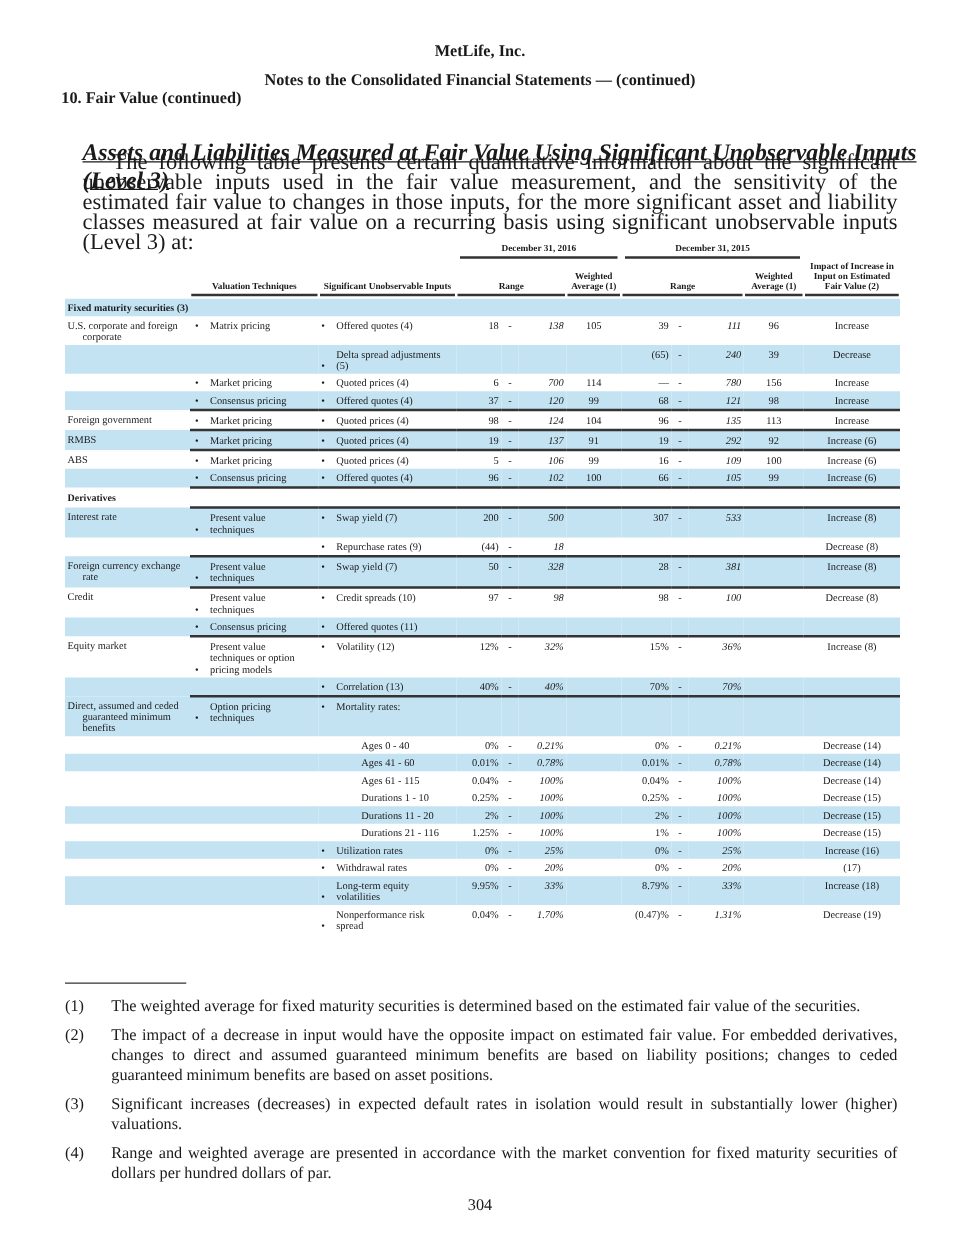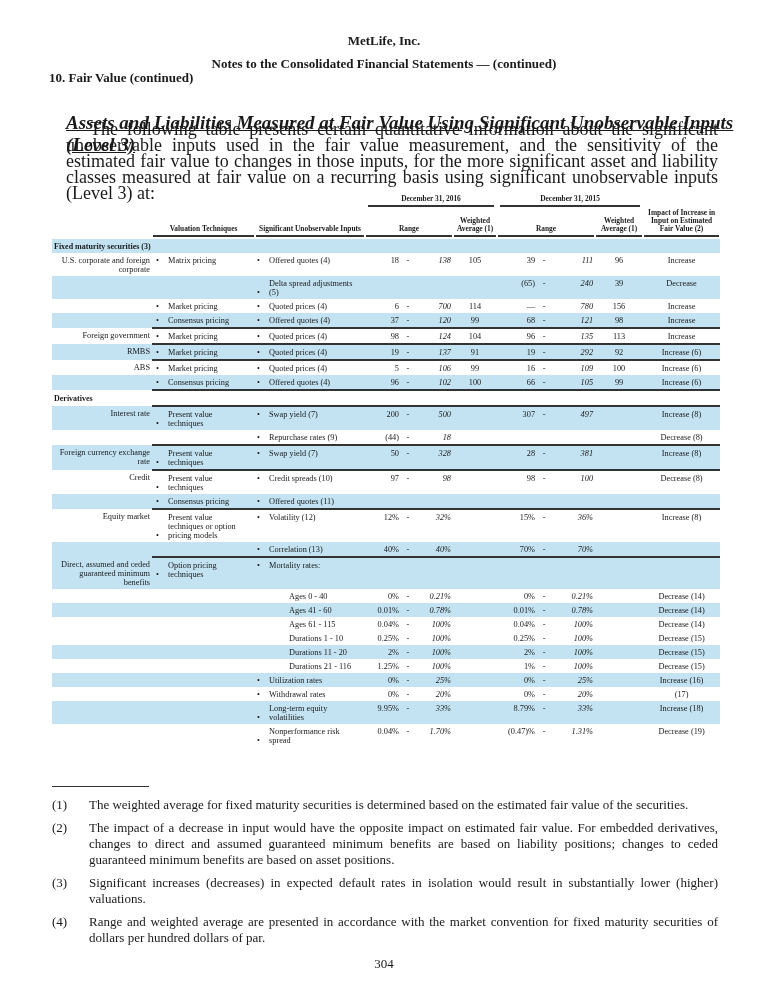--- a/index.html
+++ b/index.html
@@ -24,21 +24,21 @@
   .grp { border-bottom: 2px solid #333; padding-bottom: 2px; display: block; margin: 0 2px; }
   tr.shade td { background: #c3e3f3; }
   tr.cat td { font-weight: bold; font-size: 8px; }
   tr.sep td.s { border-top: 2px solid #333; }
   td.num { text-align: right; }
   td.dash { text-align: center; }
   td.numL { text-align: right; font-style: italic; }
   td.ctr { text-align: center; }
   td.impact { text-align: center; }
   .bullet { display: inline-block; width: 12px; }
-  .hang1 { padding-left: 12px; display: block; text-align: right; }
+  .hang1 { padding-left: 12px; display: block; }
 
   .footnote-rule { position: absolute; top: 786px; left: 52px; width: 97px; border-top: 1px solid #333; }
   .footnotes { position: absolute; top: 797px; left: 52px; width: 666px; font-size: 13px; line-height: 16px; }
   .fn { display: flex; margin-bottom: 7px; }
   .fn .lbl { width: 37px; flex: none; }
   .fn .txt { flex: 1; text-align: justify; }
   .pagenum { position: absolute; top: 956px; left: 0; width: 768px; text-align: center; font-size: 13px; }
 </style>
 </head>
 <body>
@@ -234,21 +234,21 @@
           <span class="hang1" style="text-indent: -12px; padding-left: 12px;">Interest rate</span>
         </td>
         <td class="s" style="padding-left: 4px;"><span class="bullet">•</span><span style="display: inline-block; width: 80px; text-indent: 0px;">Present value techniques</span></td>
         <td class="s"><span class="bullet">•</span><span style="display: inline-block; width: 86px;">Swap yield (7)</span></td>
         <td class="s num"><span>200</span></td>
         <td class="s dash"><span>-</span></td>
         <td class="s numL"><span>500</span></td>
         <td class="s ctr"><span></span></td>
         <td class="s num"><span>307</span></td>
         <td class="s dash"><span>-</span></td>
-        <td class="s numL"><span>497</span></td>
+        <td class="s numL"><span>533</span></td>
         <td class="s ctr"><span></span></td>
         <td class="s impact"><span>Increase (8)</span></td>
       </tr>
       <tr>
         <td></td>
         <td class="s"></td>
         <td class="s"><span class="bullet">•</span><span style="display: inline-block; width: 86px;">Repurchase rates (9)</span></td>
         <td class="s num"><span>(44)</span></td>
         <td class="s dash"><span>-</span></td>
         <td class="s numL"><span>18</span></td>

